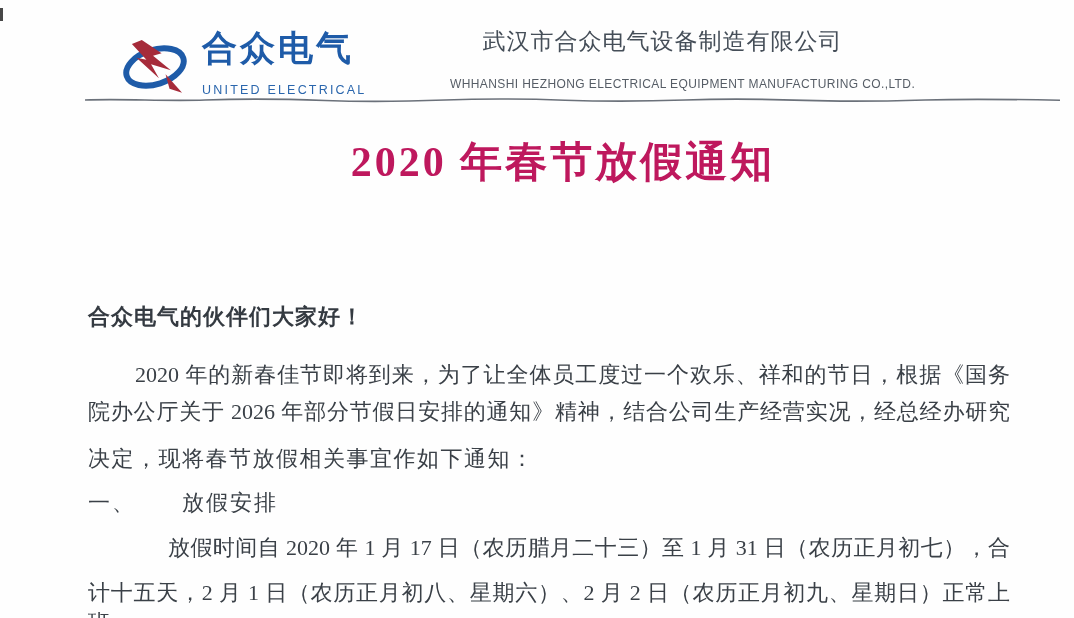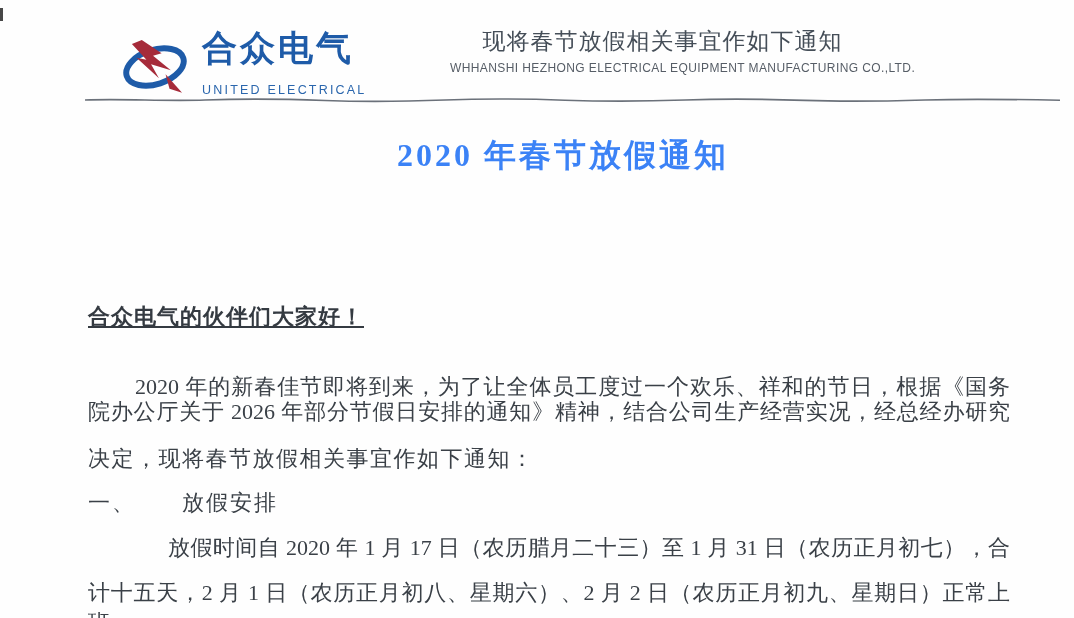--- a/index.html
+++ b/index.html
@@ -18,35 +18,35 @@
   .header{position:absolute;left:0;top:0;width:100%;height:98px;}
   .logo{position:absolute;left:122px;top:30px;display:flex;align-items:flex-end;gap:8px;}
   .logo-icon{width:66px;height:60px;margin-top:3px;}
   .logo-text{margin-left:6px;font-family:"Liberation Sans","DejaVu Sans",sans-serif;}
   .logo-cn{font-size:35px;font-weight:bold;color:#1e5ba8;letter-spacing:3px;line-height:1.0;}
   .logo-en{font-size:12.5px;color:#2a66ad;letter-spacing:2.2px;margin-top:18px;}
 
   .company{position:absolute;left:450px;top:26px;width:425px;text-align:center;
            font-family:"Liberation Sans","DejaVu Sans",sans-serif;}
   .company-cn{font-size:23px;color:#454e58;letter-spacing:1px;}
-  .company-en{font-size:12px;color:#565d66;letter-spacing:0.4px;margin-top:4px;white-space:nowrap;}
+  .company-en{font-size:12px;color:#565d66;letter-spacing:0.4px;margin-top:20px;white-space:nowrap;}
 
   .divider{position:absolute;left:85px;top:95px;width:975px;height:10px;}
 
   
   .doc-title{
     position:absolute;left:0;top:134px;width:100%;
     text-align:center;padding-left:52px;box-sizing:border-box;
-    font-size:32px;font-weight:bold;letter-spacing:3px;color:#3b82f6;
+    font-size:42px;font-weight:bold;letter-spacing:3px;color:#be185d;
   }
   .line{position:absolute;left:88px;width:922px;font-size:22px;line-height:30px;
         white-space:nowrap;}
   .jline{white-space:normal;text-align:justify;text-align-last:justify;}
-  .greeting{top:302px;font-weight:bold;color:#343a41;letter-spacing:1px;text-decoration:underline;}
-  .p1l1{top:372px;text-indent:47px;}
+  .greeting{top:302px;font-weight:bold;color:#343a41;letter-spacing:1px;}
+  .p1l1{top:360px;text-indent:47px;}
   .p1l2{top:397px;}
   .p1l3{top:444px;letter-spacing:1.5px;}
   .sec-head{top:488px;letter-spacing:2px;}
   .sec-head .sec-title{margin-left:46px;}
   .s1l1{top:533px;text-indent:80px;}
   .s1l2{top:578px;}
 </style>
 </head>
 <body>
 
@@ -63,21 +63,21 @@
         <polygon points="30,4 60,24 47,28 74,50 44,41 56,62 22,31 37,34 15,10" fill="#a62b3a"></polygon>
         <polygon points="66,56 91,84 72,78" fill="#a62b3a"></polygon>
       </svg>
       <div class="logo-text">
         <div class="logo-cn">合众电气</div>
         <div class="logo-en">UNITED ELECTRICAL</div>
       </div>
     </div>
 
     <div class="company">
-      <div class="company-cn">现将春节放假相关事宜作如下通知</div>
+      <div class="company-cn">武汉市合众电气设备制造有限公司</div>
       <div class="company-en">WHHANSHI HEZHONG ELECTRICAL EQUIPMENT MANUFACTURING CO.,LTD.</div>
     </div>
   </div>
 
   <svg class="divider" viewBox="0 0 975 10" preserveAspectRatio="none">
     <path d="M0 5 C 40 3.5, 80 6.5, 120 5 S 200 4, 240 5.5 S 320 6.5, 360 5 S 440 3.8, 480 5.2 S 560 6.4, 600 5 S 680 4, 720 5.4 S 800 6.2, 840 5 S 920 4.2, 975 5.2" fill="none" stroke="#6b717a" stroke-width="1.6"></path>
   </svg>
 
   <div class="doc-title">2020 年春节放假通知</div>
 

